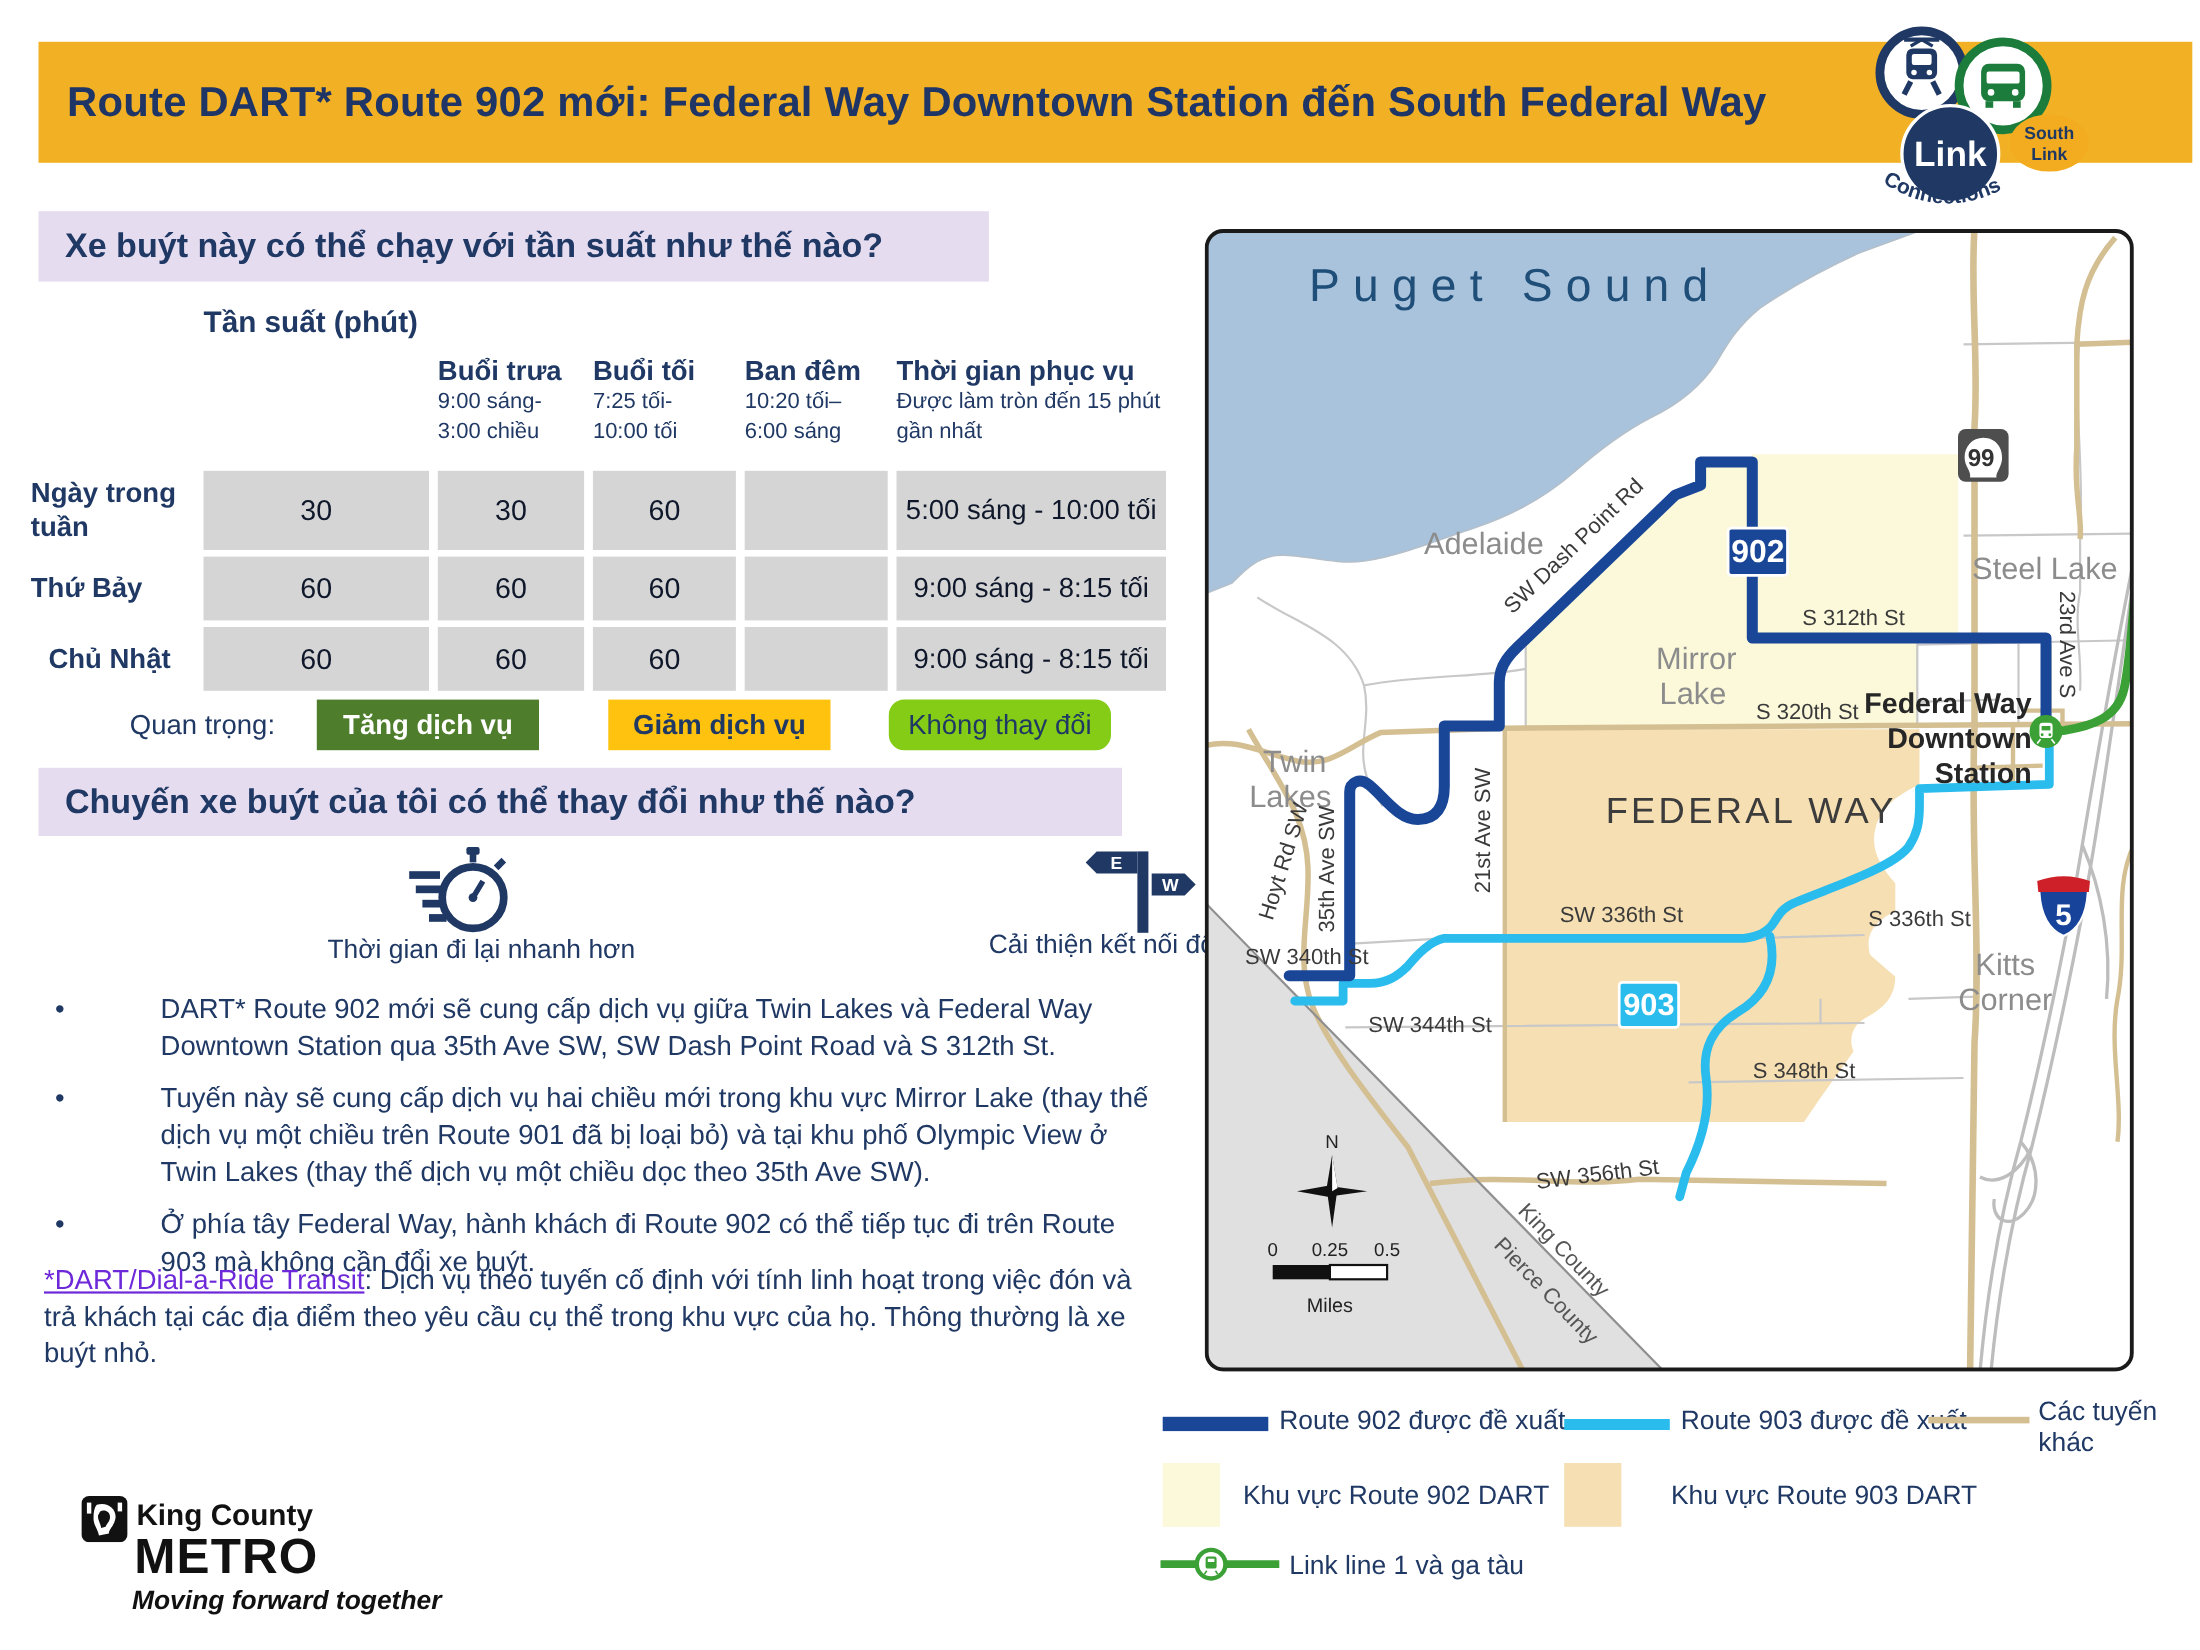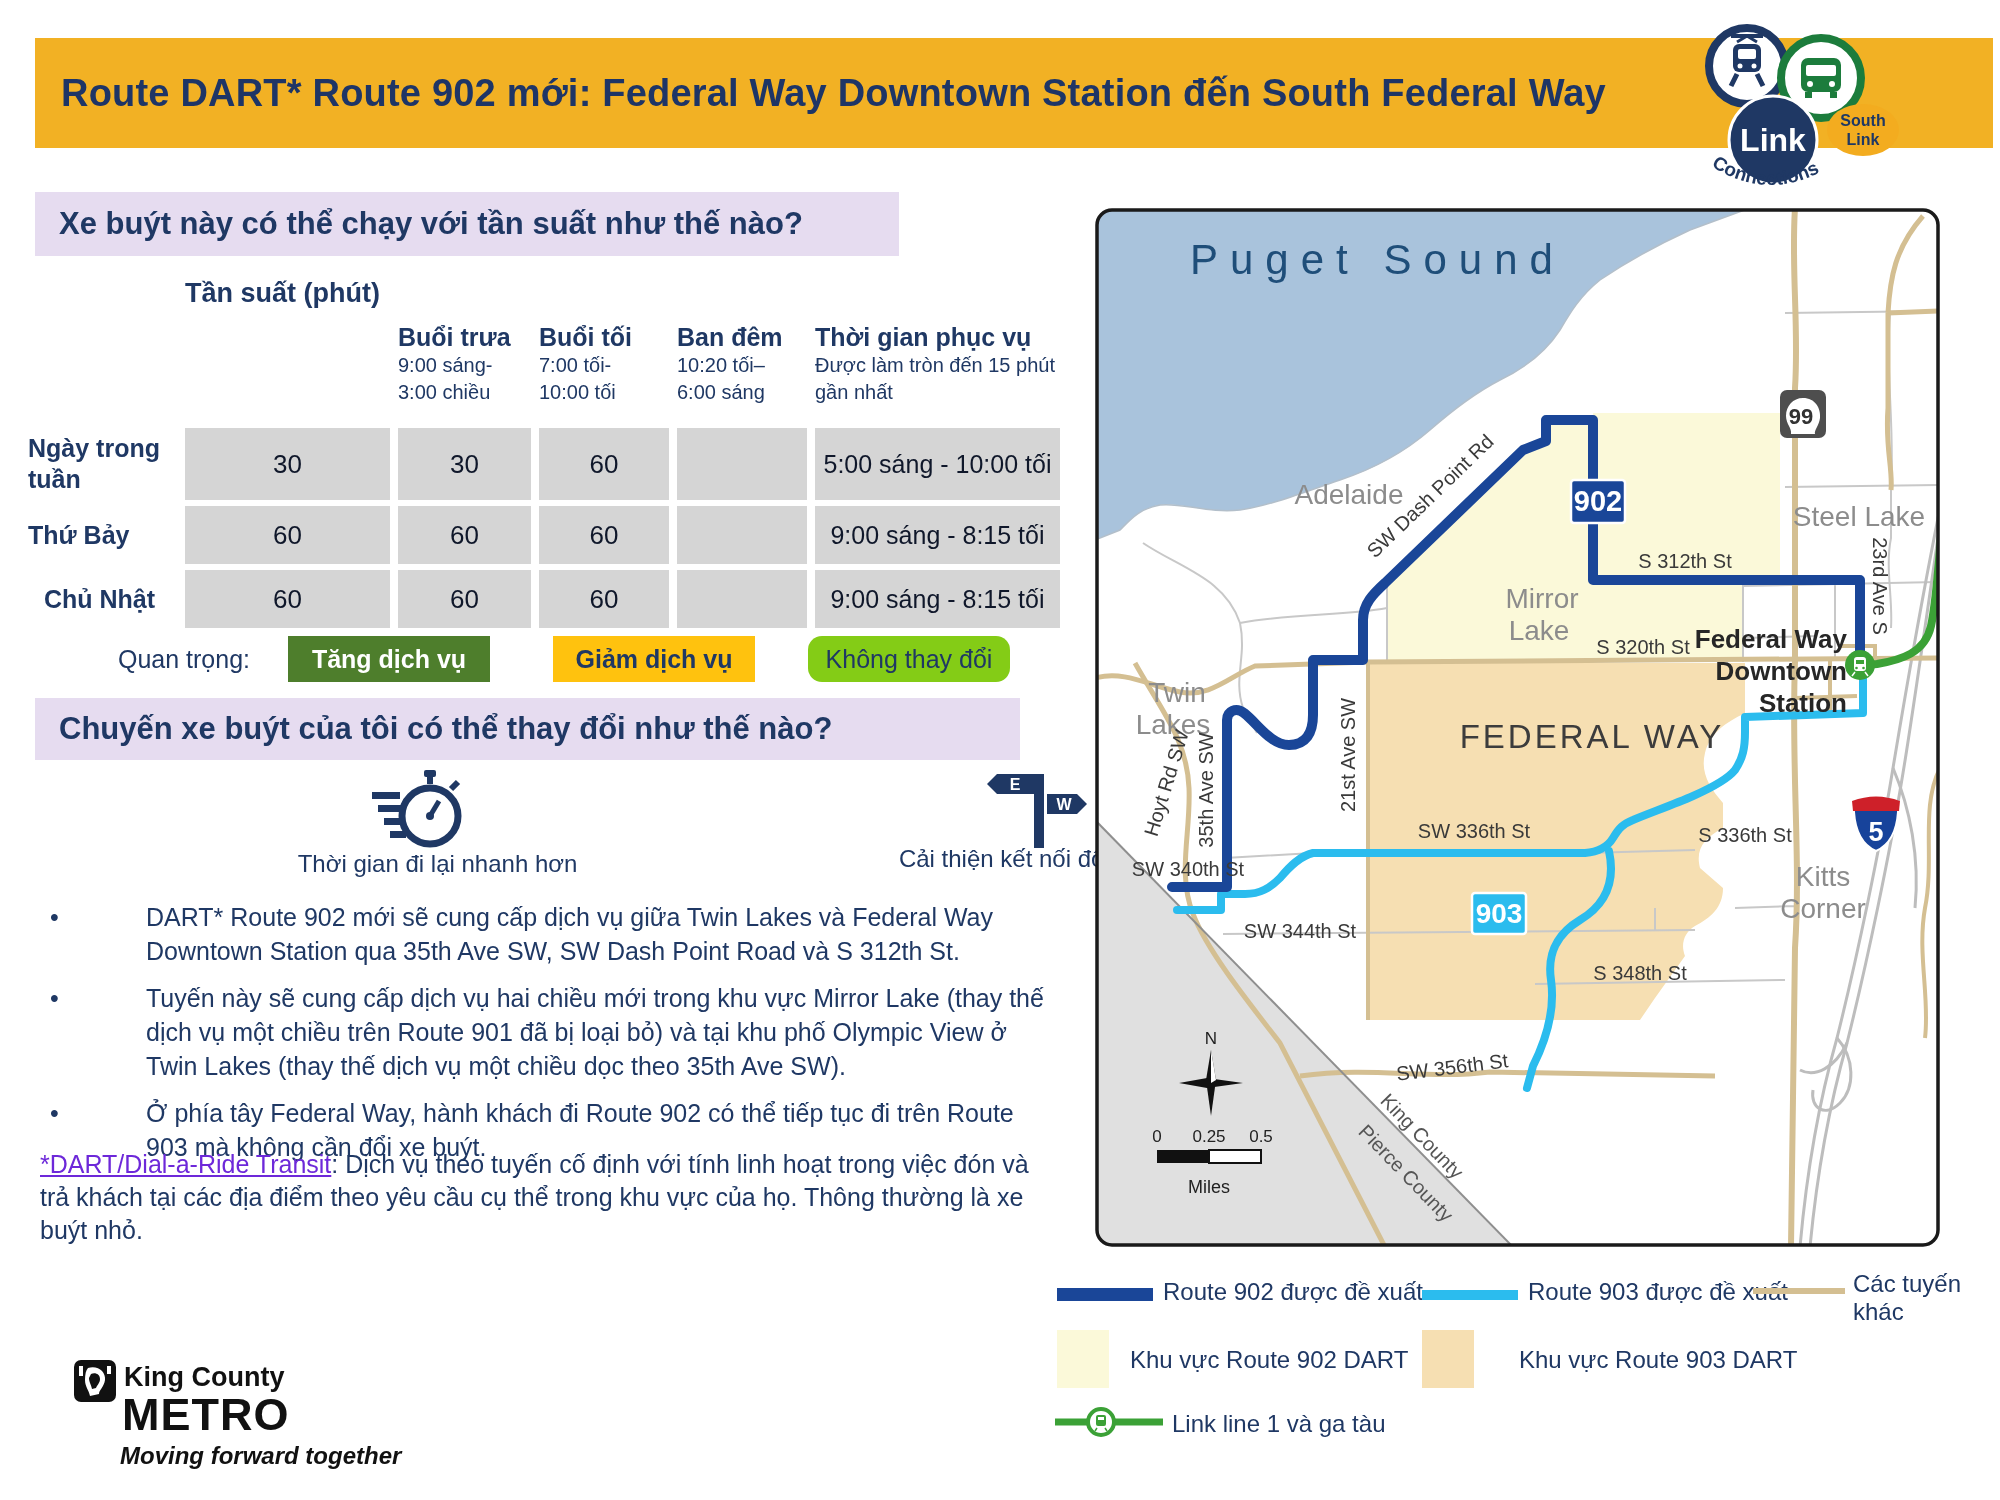--- a/index.html
+++ b/index.html
@@ -89,21 +89,21 @@
 
   <div class="abs tabletitle" style="left:185px;top:278px;">Tần suất (phút)</div>
 
   <div class="abs colhead" style="left:398px;top:322px;width:140px;">
     <div class="t">Buổi trưa</div>
     <div class="s">9:00 sáng-</div>
     <div class="s">3:00 chiều</div>
   </div>
   <div class="abs colhead" style="left:539px;top:322px;width:132px;">
     <div class="t">Buổi tối</div>
-    <div class="s">7:00 tối-</div>
+    <div class="s">7:25 tối-</div>
     <div class="s">10:00 tối</div>
   </div>
   <div class="abs colhead" style="left:677px;top:322px;width:132px;">
     <div class="t">Ban đêm</div>
     <div class="s">10:20 tối–</div>
     <div class="s">6:00 sáng</div>
   </div>
   <div class="abs colhead" style="left:815px;top:322px;width:250px;">
     <div class="t">Thời gian phục vụ</div>
     <div class="s">Được làm tròn đến 15 phút</div>

